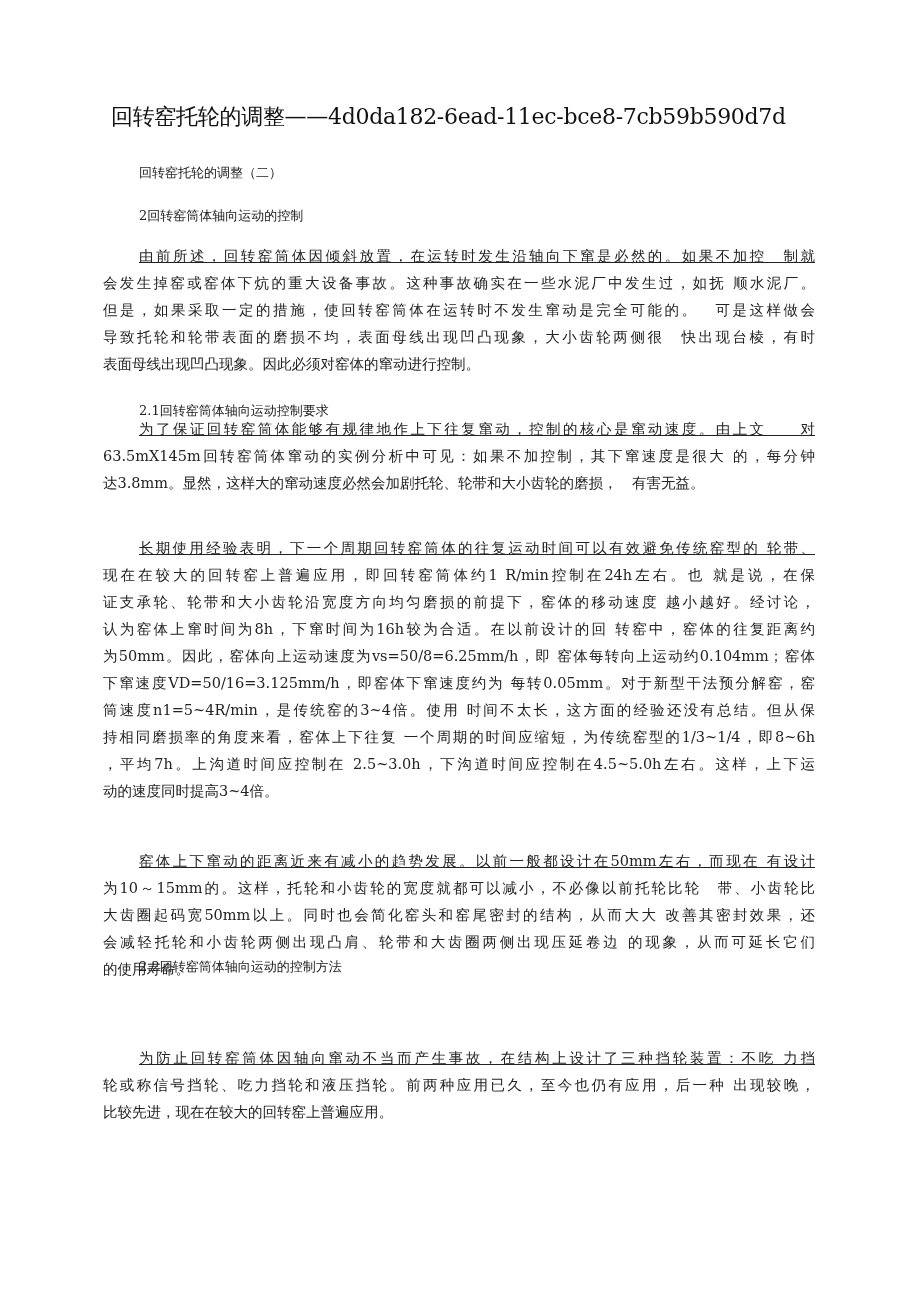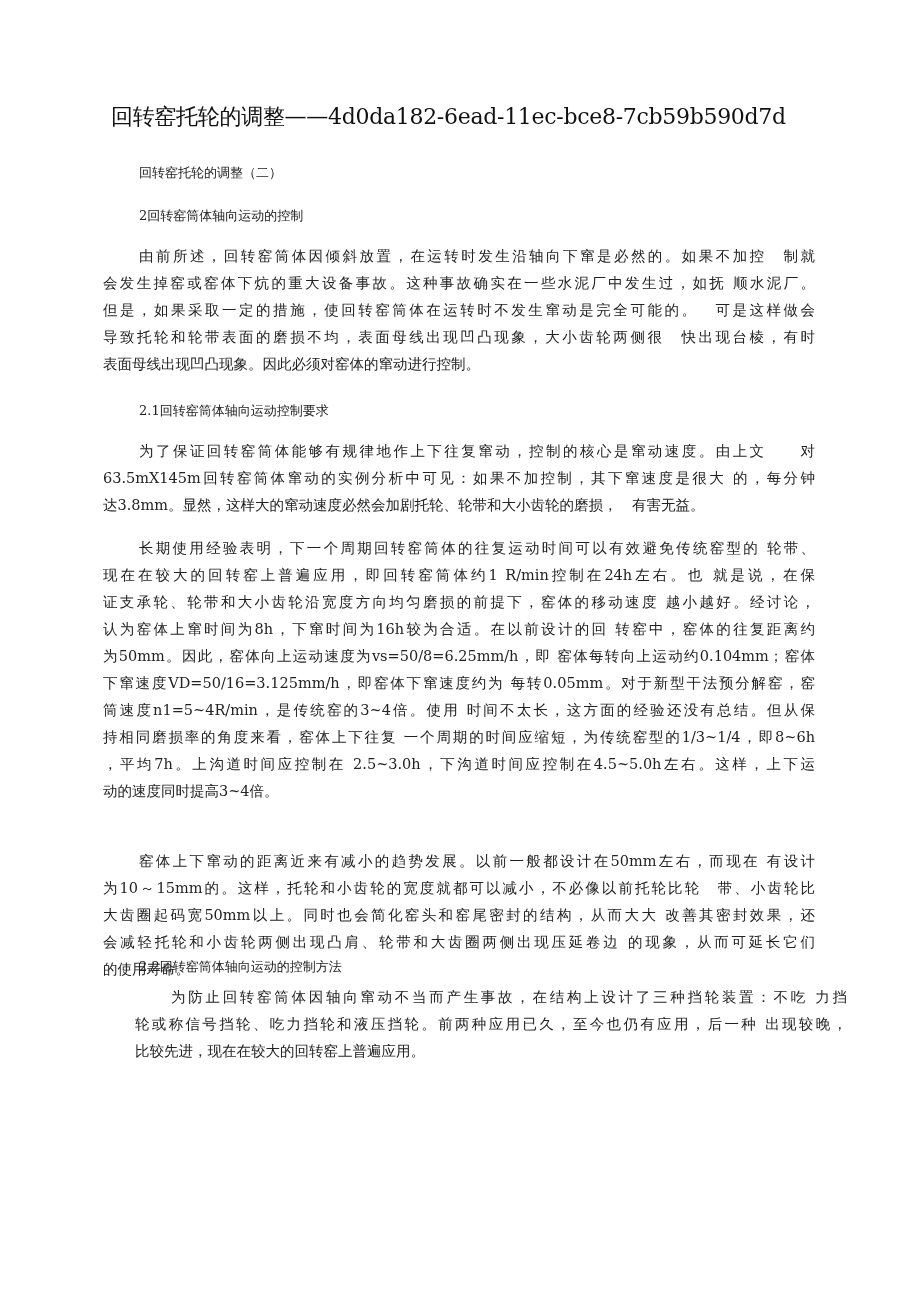--- a/index.html
+++ b/index.html
@@ -5,21 +5,21 @@
   html, body { margin: 0; padding: 0; background: #ffffff; }
   body { width: 920px; height: 1301px; position: relative; overflow: hidden;
          font-family: "DejaVu Serif", "Liberation Serif", serif; color: #1a1a1a; }
   .page { position: absolute; left: 0; top: 0; width: 920px; height: 1301px; }
   .title { position: absolute; left: 111px; top: 101px; font-size: 22px; line-height: 32px;
            white-space: nowrap; letter-spacing: -0.3px; color: #111; }
   .sub { position: absolute; left: 139px; font-size: 13px; line-height: 20px; white-space: nowrap; color: #222; }
   .para { position: absolute; left: 103px; width: 712px; font-size: 14.5px; line-height: 27px; color: #222; }
   .line { display: block; white-space: nowrap; text-align: justify; text-align-last: justify; height: 27px; }
   .line.last { text-align-last: left; }
-  .line.first { padding-left: 36px; }
+  .line.first { padding-left: 36px; text-decoration: underline; }
 </style>
 </head>
 <body>
 
 <div class="page">
 
   <div class="title">回转窑托轮的调整——4d0da182-6ead-11ec-bce8-7cb59b590d7d</div>
 
   <div class="sub" style="top:163px;">回转窑托轮的调整（二）</div>
 
@@ -28,21 +28,21 @@
   <div class="para" style="top:243px;">
     <span class="line first">由前所述，回转窑筒体因倾斜放置，在运转时发生沿轴向下窜是必然的。如果不加控　制就</span>
     <span class="line">会发生掉窑或窑体下炕的重大设备事故。这种事故确实在一些水泥厂中发生过，如抚 顺水泥厂。</span>
     <span class="line">但是，如果采取一定的措施，使回转窑筒体在运转时不发生窜动是完全可能的。　可是这样做会</span>
     <span class="line">导致托轮和轮带表面的磨损不均，表面母线出现凹凸现象，大小齿轮两侧很　快出现台棱，有时</span>
     <span class="line last">表面母线出现凹凸现象。因此必须对窑体的窜动进行控制。</span>
   </div>
 
   <div class="sub" style="top:401px;">2.1回转窑筒体轴向运动控制要求</div>
 
-  <div class="para" style="top:438px;">
+  <div class="para" style="top:416px;">
     <span class="line first">为了保证回转窑筒体能够有规律地作上下往复窜动，控制的核心是窜动速度。由上文　　对</span>
     <span class="line">63.5mX145m回转窑筒体窜动的实例分析中可见：如果不加控制，其下窜速度是很大 的，每分钟</span>
     <span class="line last">达3.8mm。显然，这样大的窜动速度必然会加剧托轮、轮带和大小齿轮的磨损，　有害无益。</span>
   </div>
 
   <div class="para" style="top:535px;">
     <span class="line first">长期使用经验表明，下一个周期回转窑筒体的往复运动时间可以有效避免传统窑型的 轮带、</span>
     <span class="line">现在在较大的回转窑上普遍应用，即回转窑筒体约1 R/min控制在24h左右。也 就是说，在保</span>
     <span class="line">证支承轮、轮带和大小齿轮沿宽度方向均匀磨损的前提下，窑体的移动速度 越小越好。经讨论，</span>
     <span class="line">认为窑体上窜时间为8h，下窜时间为16h较为合适。在以前设计的回 转窑中，窑体的往复距离约</span>
@@ -57,19 +57,19 @@
   <div class="para" style="top:848px;">
     <span class="line first">窑体上下窜动的距离近来有减小的趋势发展。以前一般都设计在50mm左右，而现在 有设计</span>
     <span class="line">为10～15mm的。这样，托轮和小齿轮的宽度就都可以减小，不必像以前托轮比轮　带、小齿轮比</span>
     <span class="line">大齿圈起码宽50mm以上。同时也会简化窑头和窑尾密封的结构，从而大大 改善其密封效果，还</span>
     <span class="line">会减轻托轮和小齿轮两侧出现凸肩、轮带和大齿圈两侧出现压延卷边 的现象，从而可延长它们</span>
     <span class="line last">的使用寿命。</span>
   </div>
 
   <div class="sub" style="top:957px;">2.2回转窑筒体轴向运动的控制方法</div>
 
-  <div class="para" style="top:984px;margin-left:32px;">
+  <div class="para" style="top:1045px;">
     <span class="line first">为防止回转窑筒体因轴向窜动不当而产生事故，在结构上设计了三种挡轮装置：不吃 力挡</span>
     <span class="line">轮或称信号挡轮、吃力挡轮和液压挡轮。前两种应用已久，至今也仍有应用，后一种 出现较晚，</span>
     <span class="line last">比较先进，现在在较大的回转窑上普遍应用。</span>
   </div>
 
 </div>
 
 </body></html>

